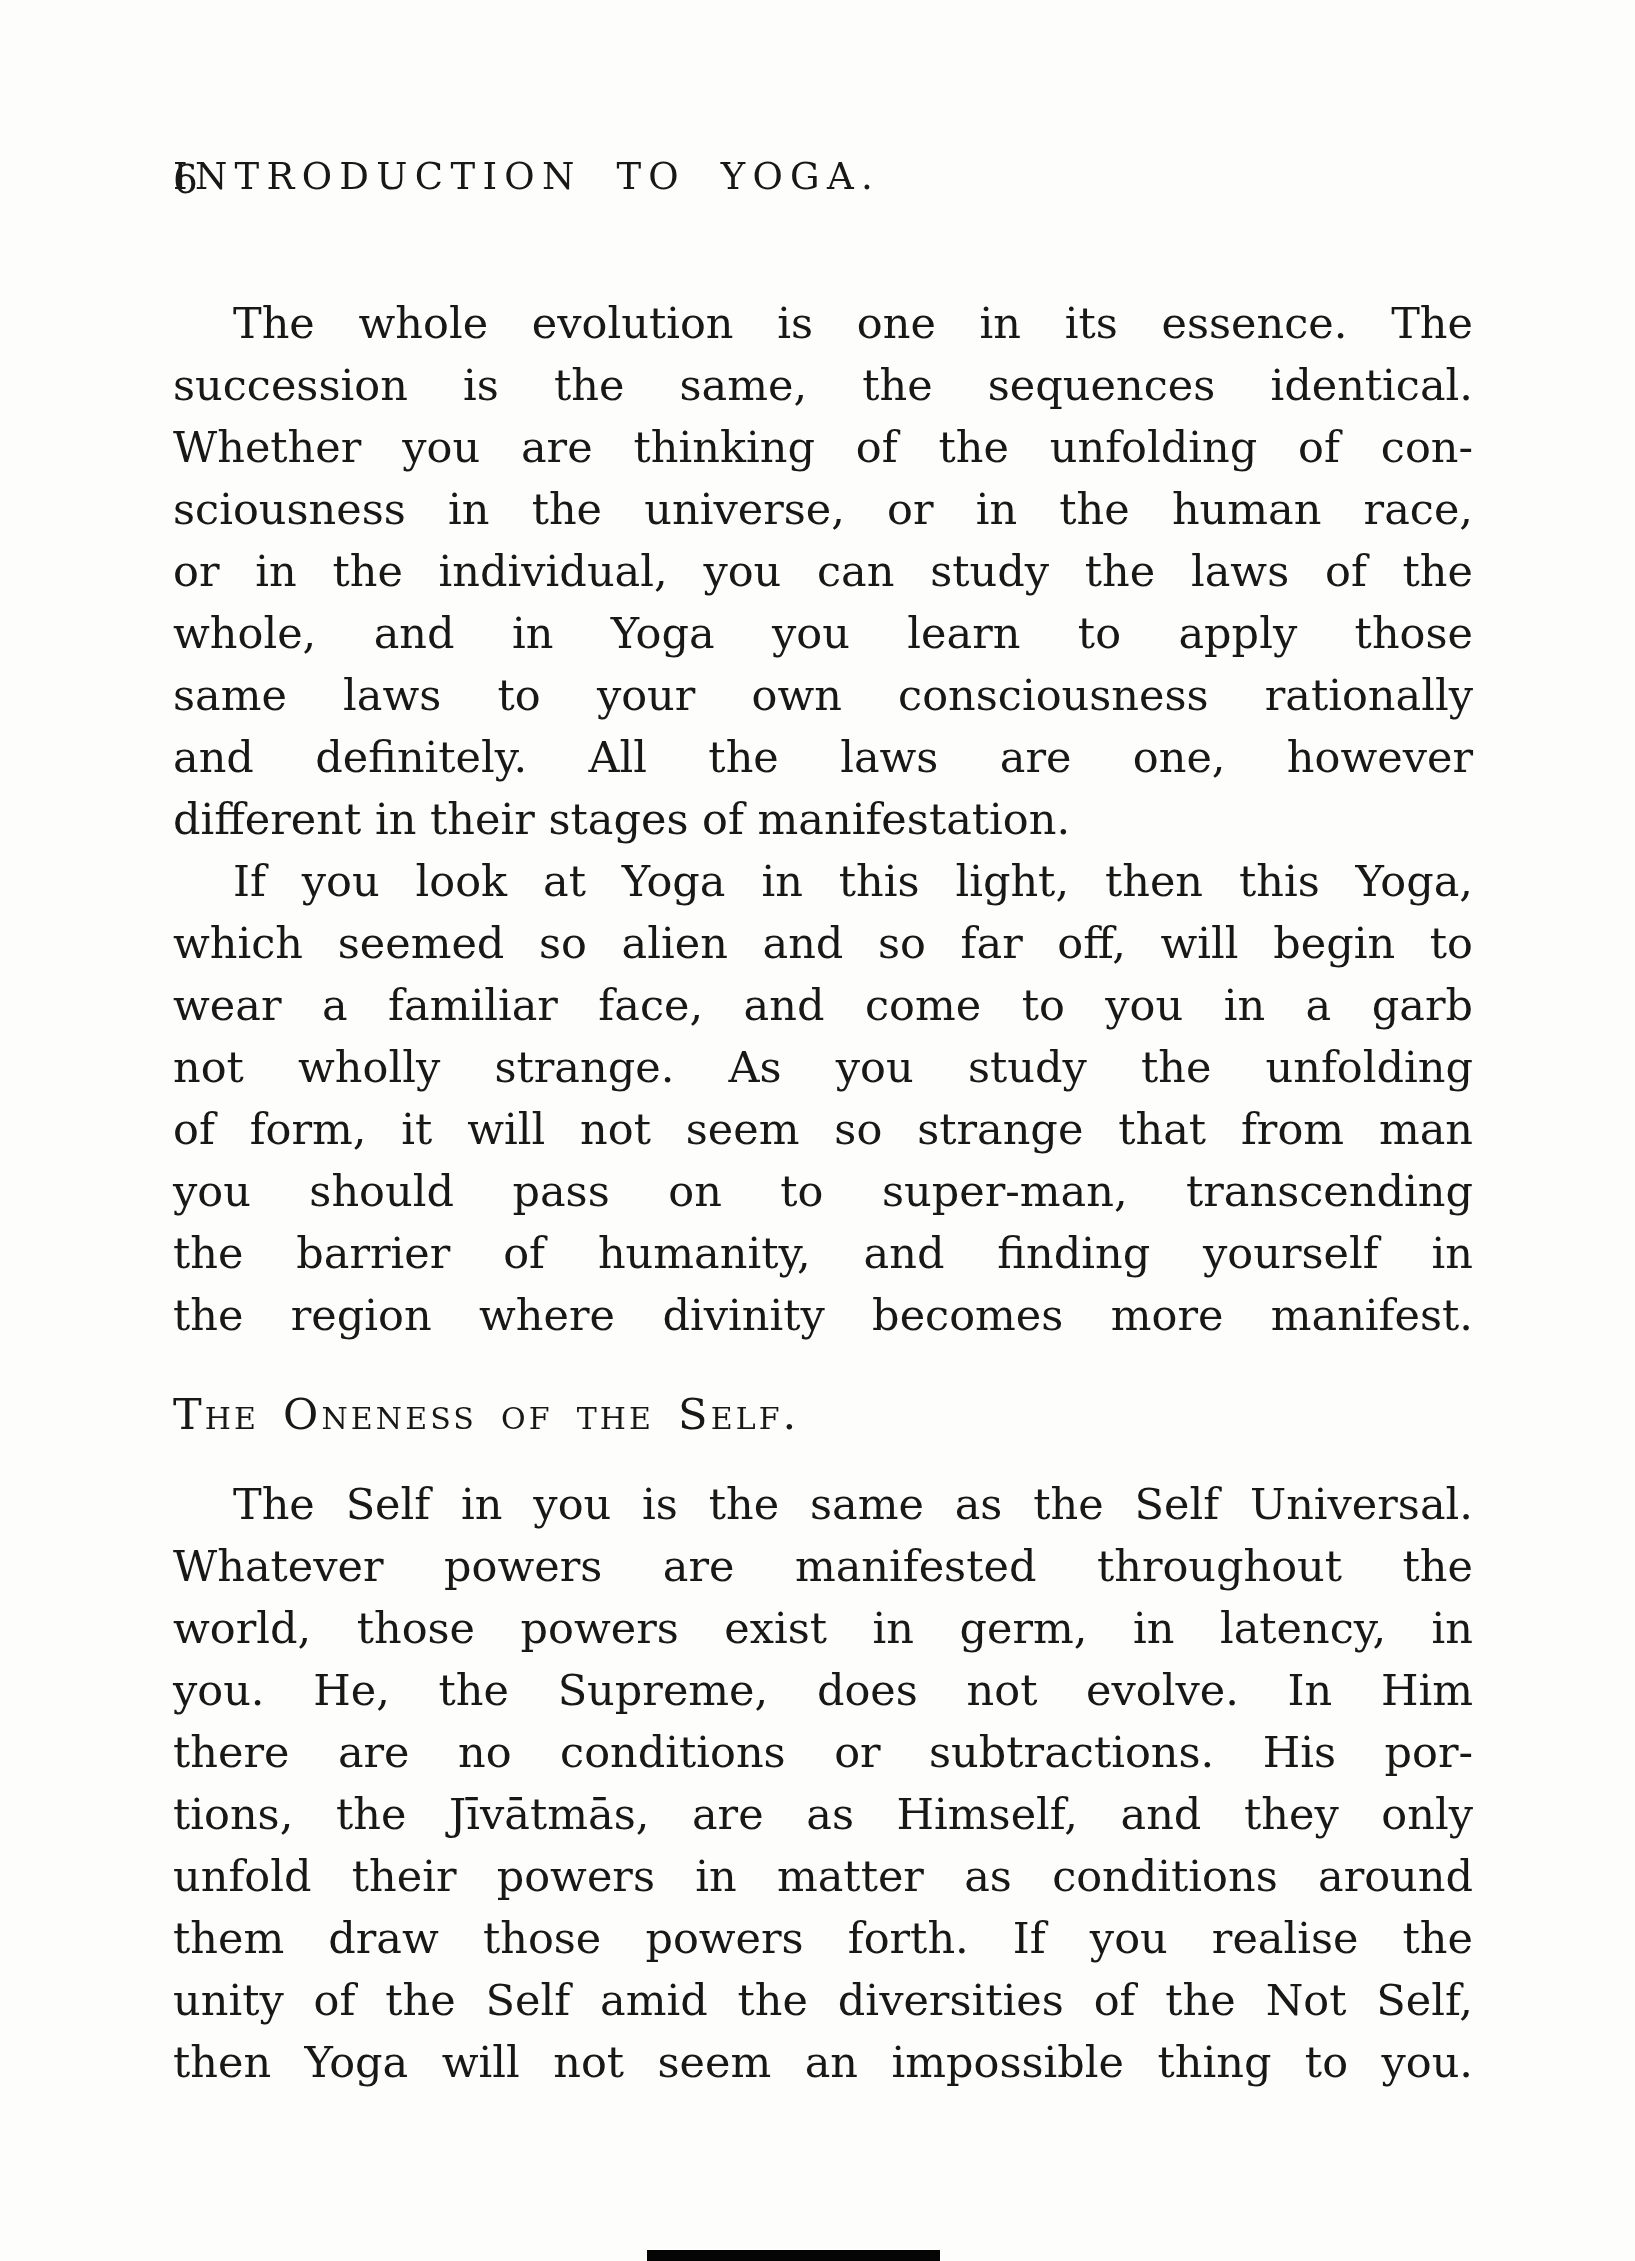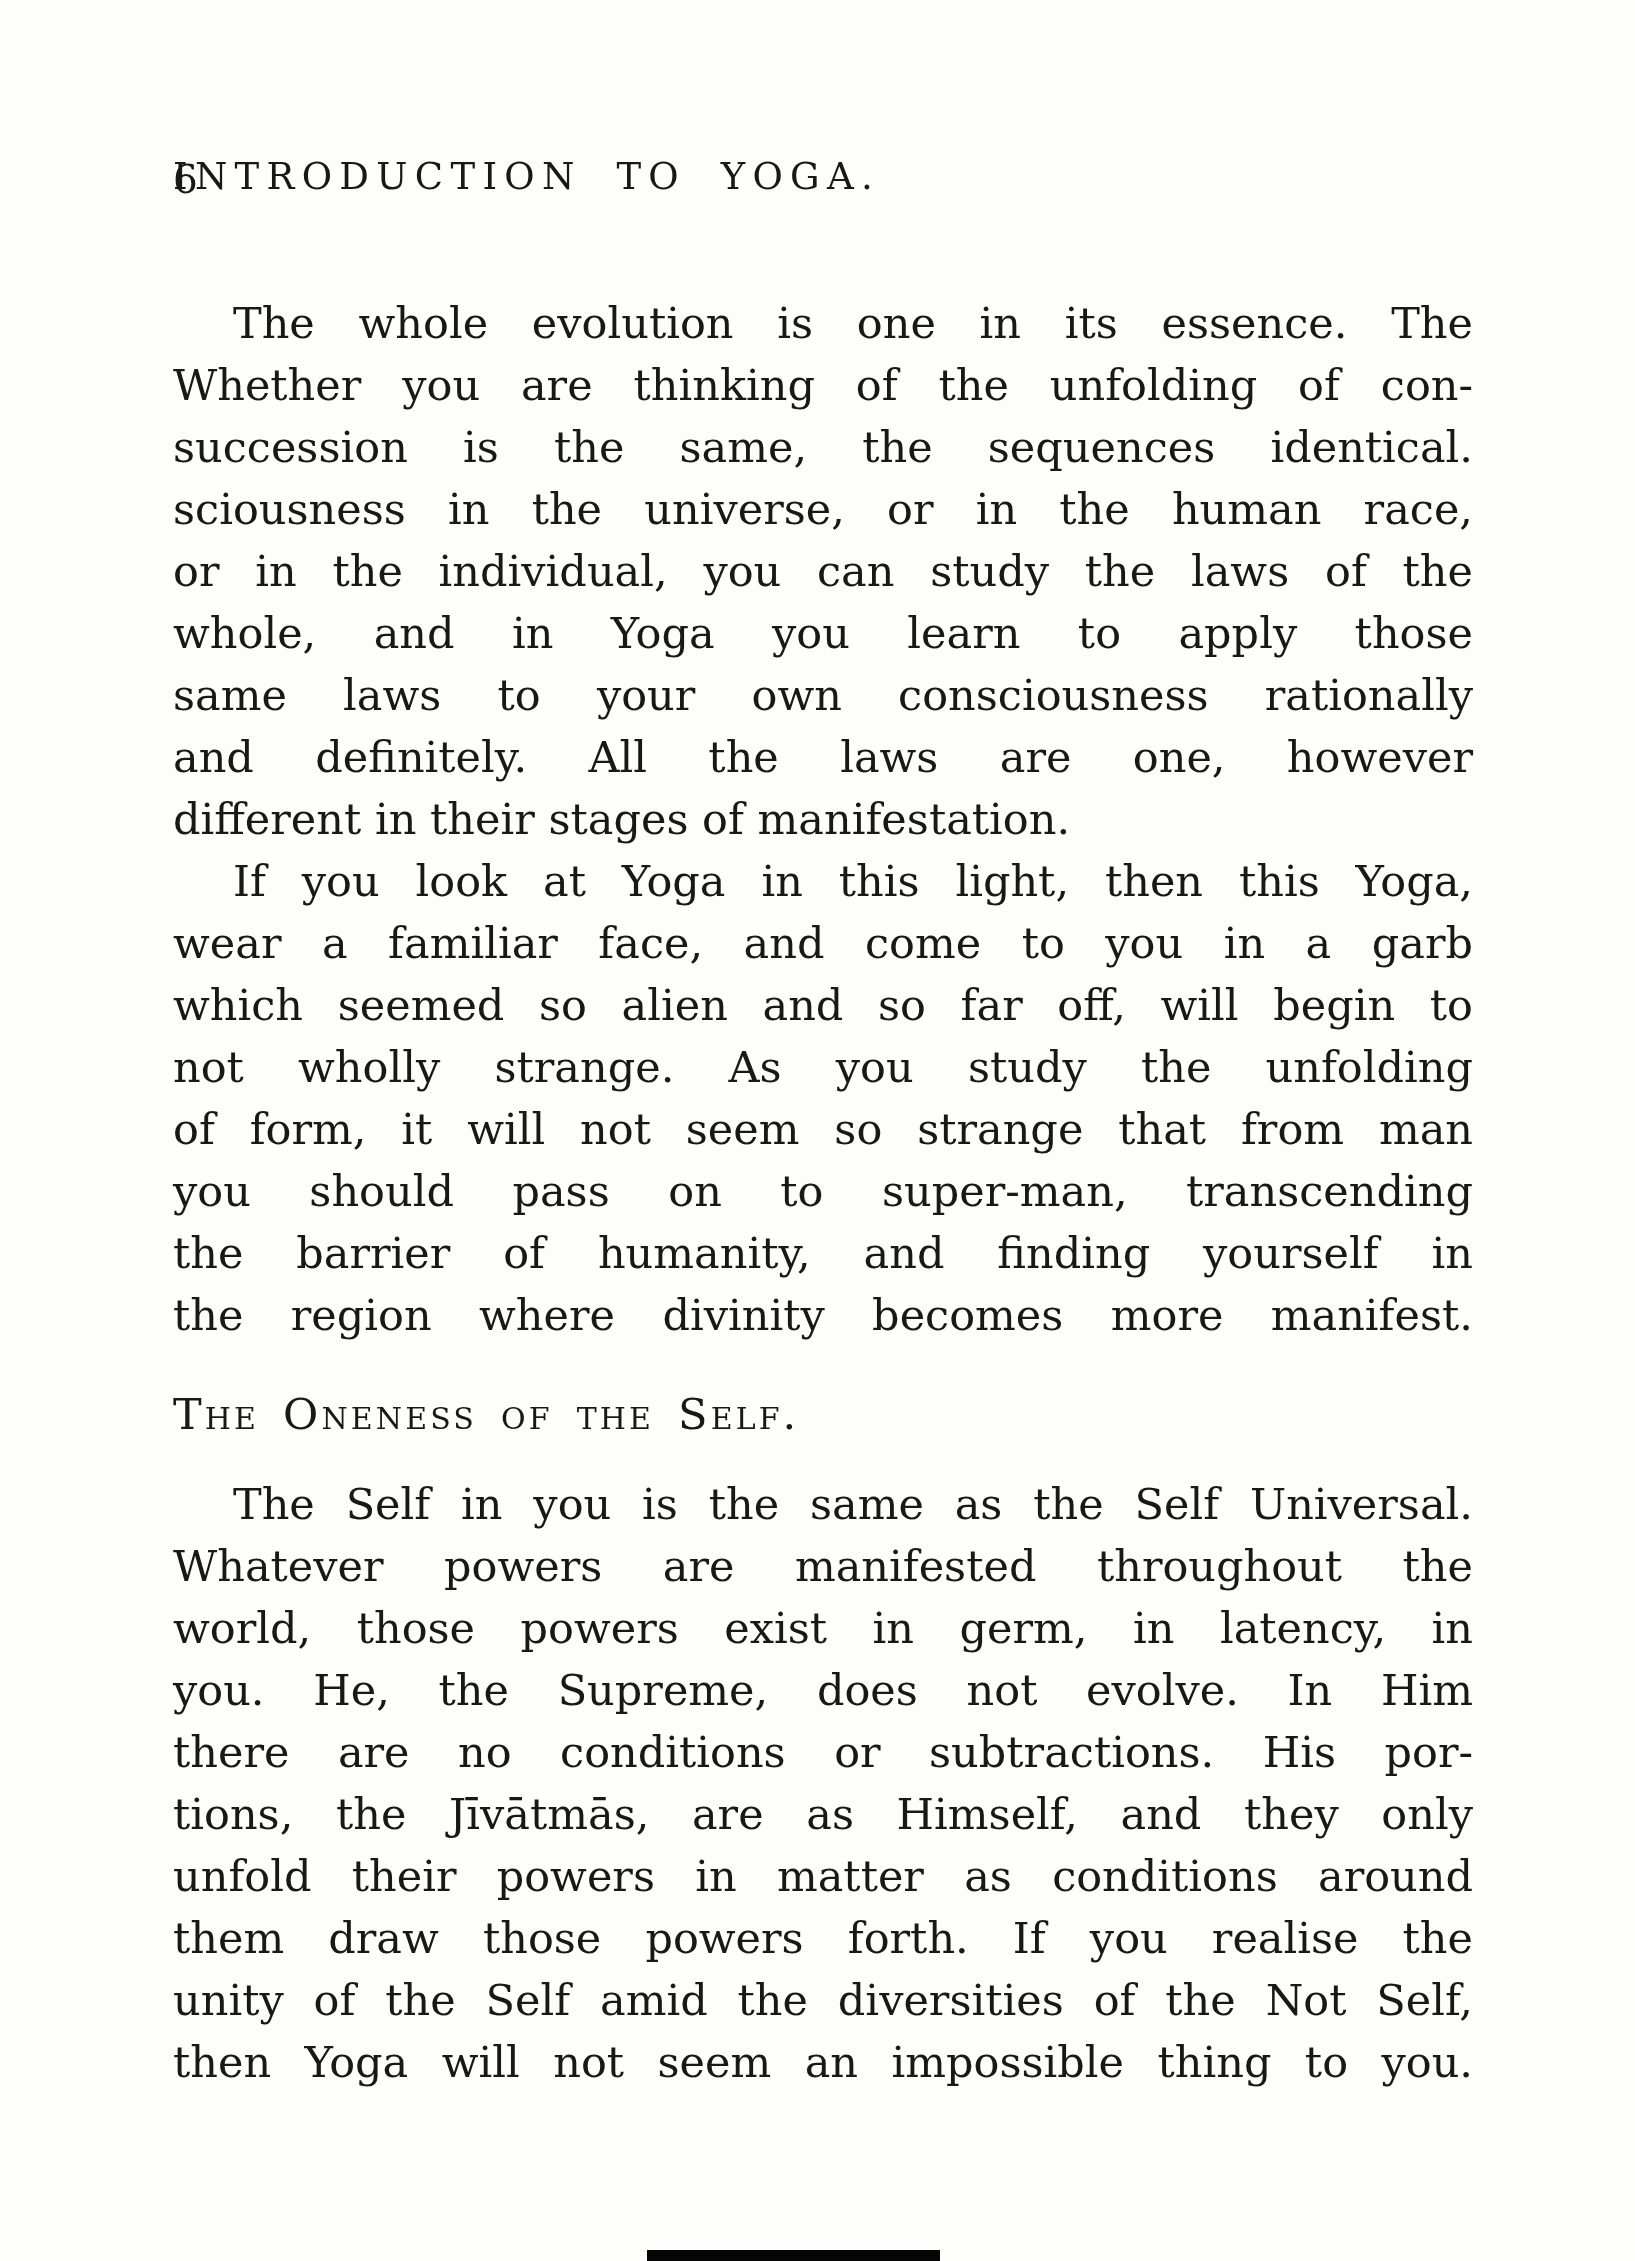--- a/index.html
+++ b/index.html
@@ -67,34 +67,34 @@
 
 <div class="page">
 
   <div class="header-row">
     <span class="page-number">6</span>
     <div class="running-title">INTRODUCTION TO YOGA.</div>
   </div>
 
   <div class="para">
     <div class="line indent">The whole evolution is one in its essence.  The</div>
+    <div class="line">succession is the same, the sequences identical.</div>
     <div class="line">Whether you are thinking of the unfolding of con-</div>
-    <div class="line">succession is the same, the sequences identical.</div>
     <div class="line">sciousness in the universe, or in the human race,</div>
     <div class="line">or in the individual, you can study the laws of the</div>
     <div class="line">whole, and in Yoga you learn to apply those</div>
     <div class="line">same laws to your own consciousness rationally</div>
     <div class="line">and definitely. All the laws are one, however</div>
     <div class="line last">different in their stages of manifestation.</div>
   </div>
 
   <div class="para">
     <div class="line indent">If you look at Yoga in this light, then this Yoga,</div>
+    <div class="line">which seemed so alien and so far off, will begin to</div>
     <div class="line">wear a familiar face, and come to you in a garb</div>
-    <div class="line">which seemed so alien and so far off, will begin to</div>
     <div class="line">not wholly strange.  As you study the unfolding</div>
     <div class="line">of form, it will not seem so strange that from man</div>
     <div class="line">you should pass on to super-man, transcending</div>
     <div class="line">the barrier of humanity, and finding yourself in</div>
     <div class="line">the region where divinity becomes more manifest.</div>
   </div>
 
   <div class="section-heading">The Oneness of the Self.</div>
 
   <div class="para">

